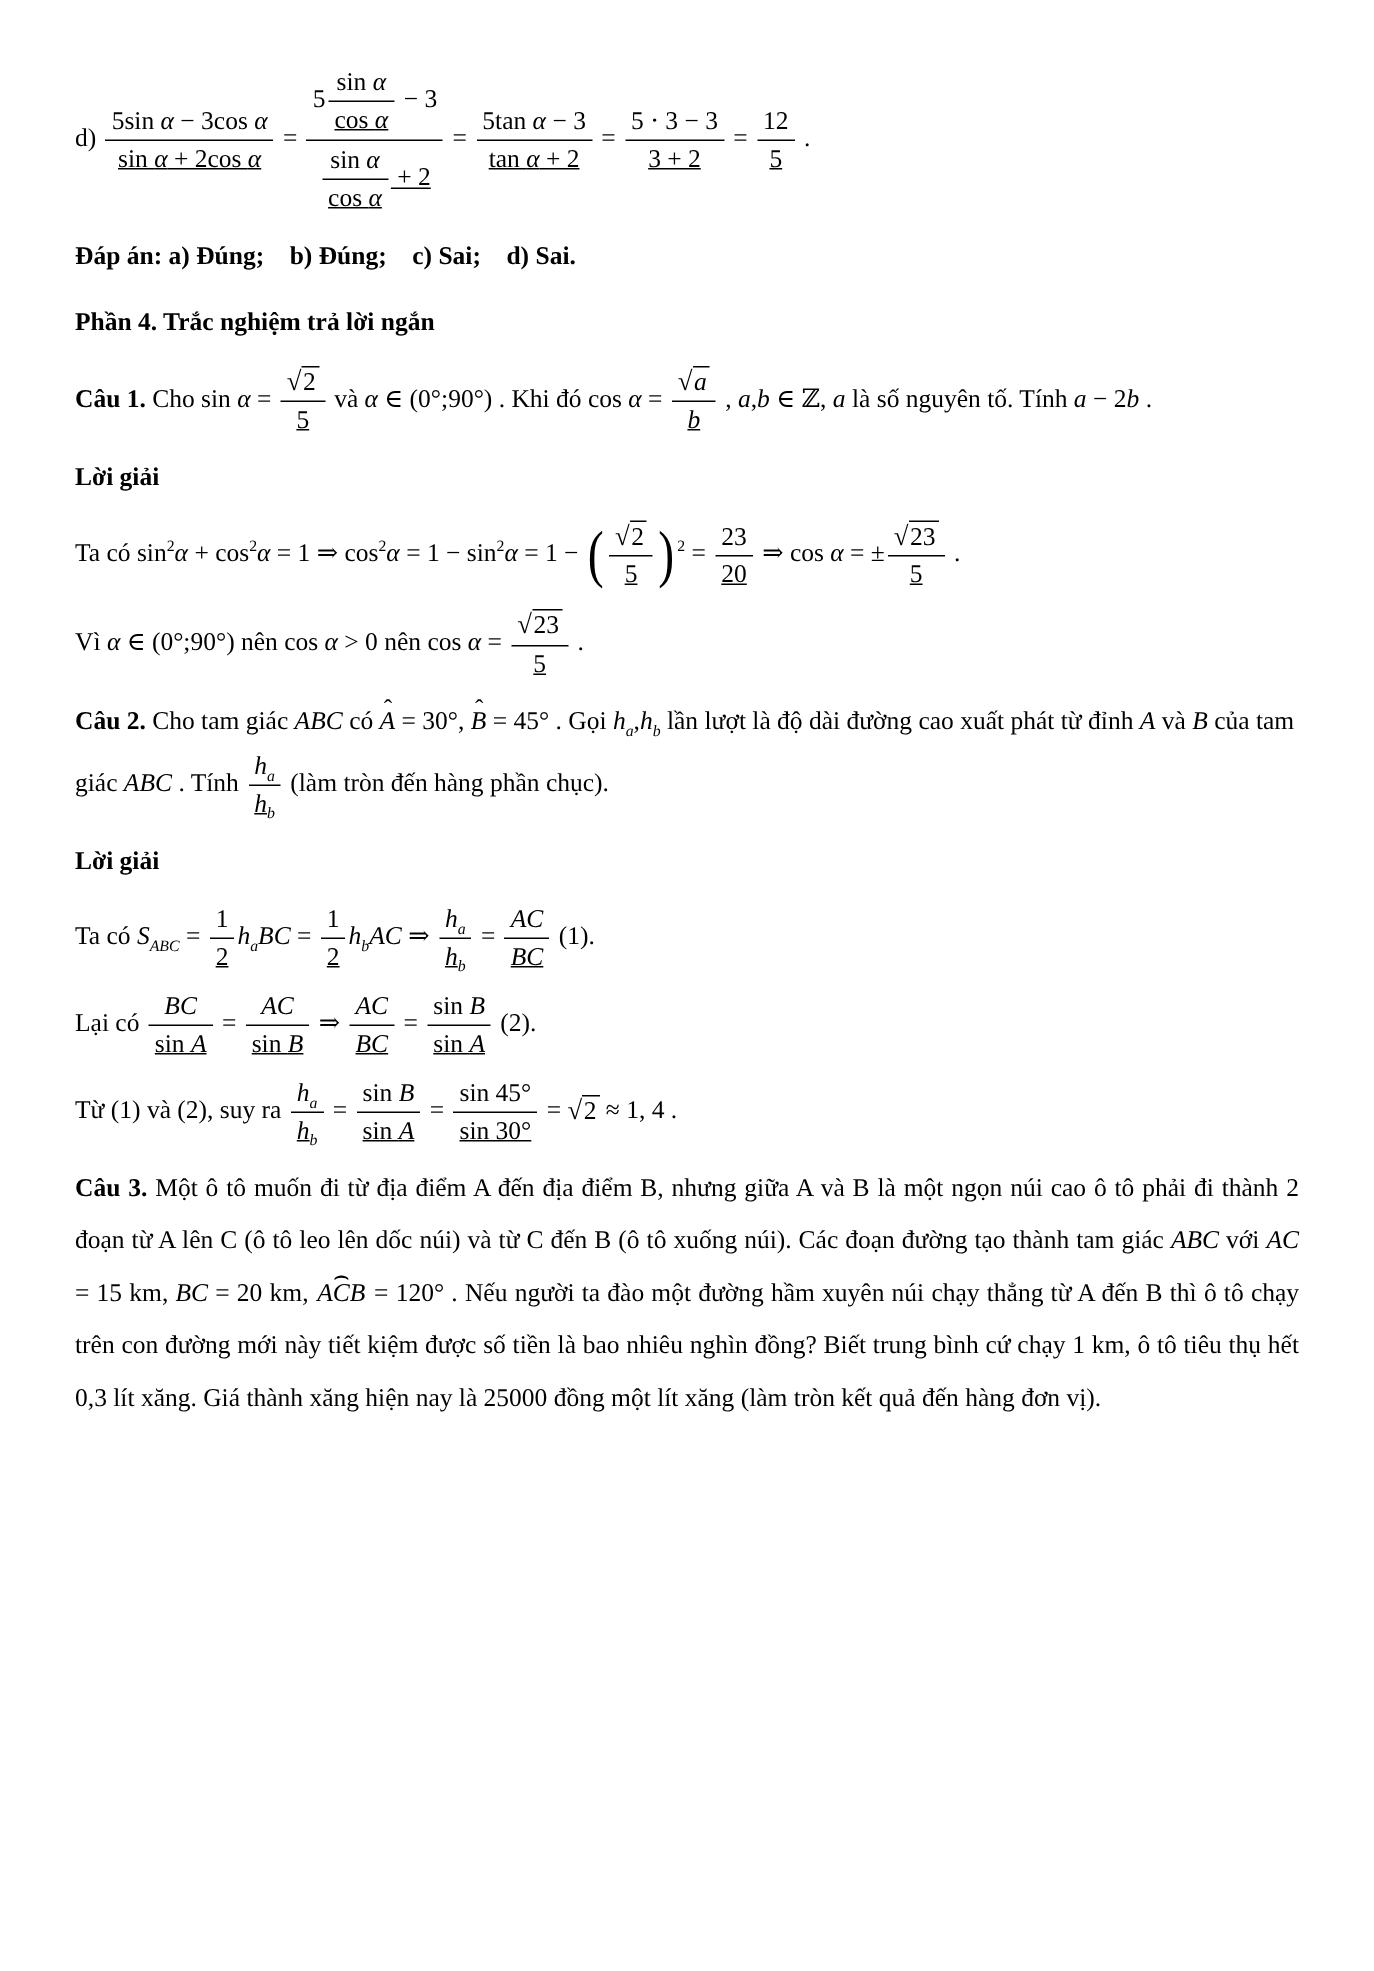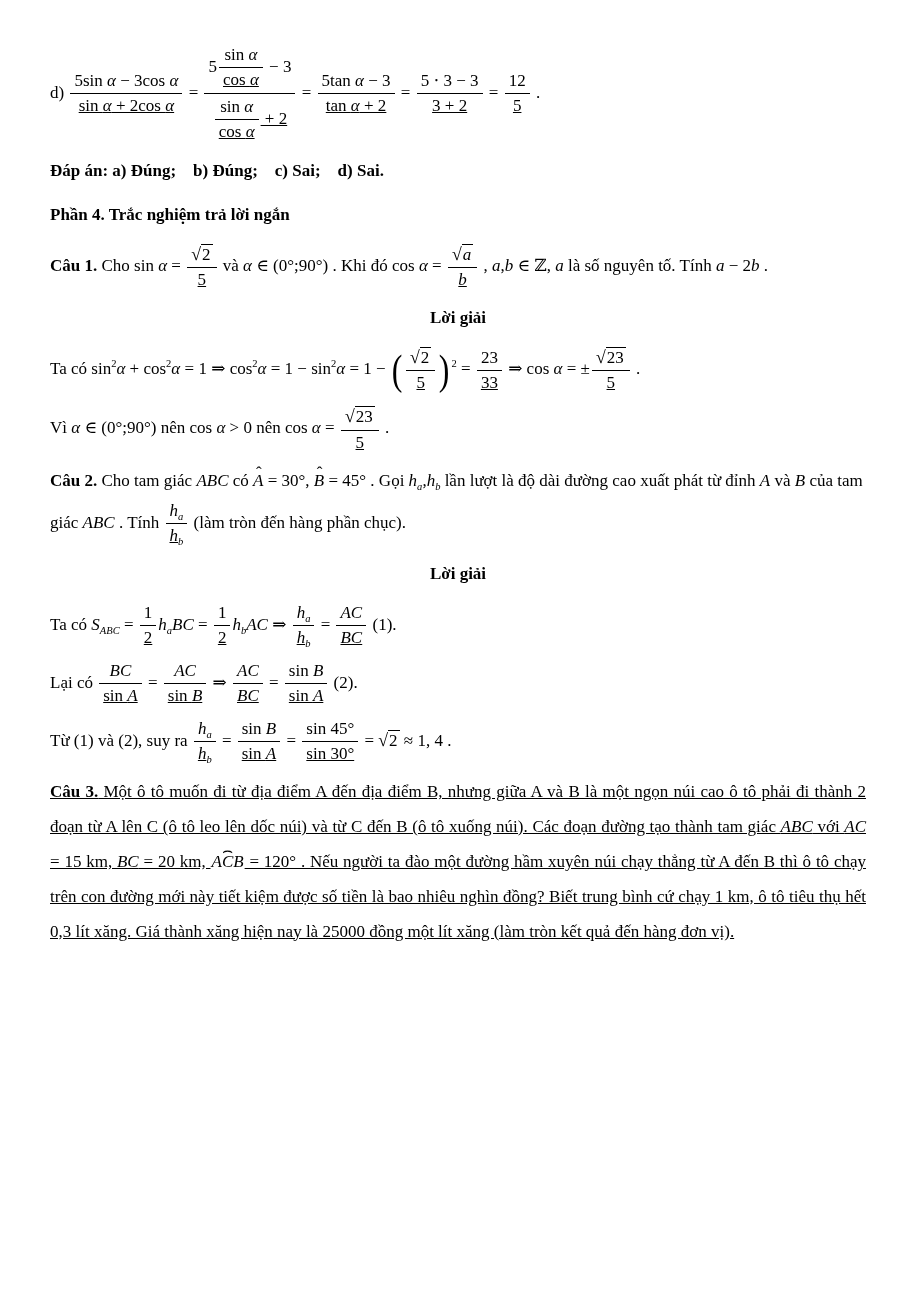--- a/index.html
+++ b/index.html
@@ -15,22 +15,22 @@
     color: #000000;
     font-family: "Liberation Serif", "DejaVu Serif", serif;
     font-size: 17px;
     padding: 42px 50px 40px 50px;
     overflow: hidden;
   }
   .para {
     margin: 0 0 9px 0;
     line-height: 2.05;
   }
-  .para.center { text-align: center; }
-  .para.justify { text-align: justify; text-decoration: underline; }
+  .para.center { }
+  .para.justify { text-align: justify; }
   b { font-weight: bold; }
   .v { font-style: italic; }
   .frac {
     display: inline-block;
     vertical-align: middle;
     text-align: center;
     margin: 0 2px;
   }
   .frac .num {
     display: block;
@@ -80,21 +80,21 @@
   <div id="content">
       <div class="para">d) <span class="frac"><span class="num">5sin <span class="v">α</span> − 3cos <span class="v">α</span></span><span class="den">sin <span class="v">α</span> + 2cos <span class="v">α</span></span></span> = <span class="frac"><span class="num">5<span class="frac"><span class="num">sin <span class="v">α</span></span><span class="den">cos <span class="v">α</span></span></span> − 3</span><span class="den"><span class="frac"><span class="num">sin <span class="v">α</span></span><span class="den">cos <span class="v">α</span></span></span> + 2</span></span> = <span class="frac"><span class="num">5tan <span class="v">α</span> − 3</span><span class="den">tan <span class="v">α</span> + 2</span></span> = <span class="frac"><span class="num">5 ⋅ 3 − 3</span><span class="den">3 + 2</span></span> = <span class="frac"><span class="num">12</span><span class="den">5</span></span> .</div>
       <div class="para"><b>Đáp án: a) Đúng;&nbsp;&nbsp;&nbsp; b) Đúng;&nbsp;&nbsp;&nbsp; c) Sai;&nbsp;&nbsp;&nbsp; d) Sai.</b></div>
       <div class="para"><b>Phần 4. Trắc nghiệm trả lời ngắn</b></div>
       <div class="para"><b>Câu 1.</b> Cho sin <span class="v">α</span> = <span class="frac"><span class="num"><span class="sqrt"><span class="rad">√</span><span class="bod">2</span></span></span><span class="den">5</span></span> và <span class="v">α</span> ∈ (0°;90°) . Khi đó cos <span class="v">α</span> = <span class="frac"><span class="num"><span class="sqrt"><span class="rad">√</span><span class="bod"><span class="v">a</span></span></span></span><span class="den"><span class="v">b</span></span></span> , <span class="v">a</span>,<span class="v">b</span> ∈ ℤ, <span class="v">a</span> là số nguyên tố. Tính <span class="v">a</span> − 2<span class="v">b</span> .</div>
       <div class="para center"><b>Lời giải</b></div>
       <div class="para">Ta có sin<sup>2</sup><span class="v">α</span> + cos<sup>2</sup><span class="v">α</span> = 1 ⇒ cos<sup>2</sup><span class="v">α</span> = 1 − sin<sup>2</sup><span class="v">α</span> = 1 − <span class="bigp">
           <span class="pl">(</span>
           <span class="pc"><span class="frac"><span class="num"><span class="sqrt"><span class="rad">√</span><span class="bod">2</span></span></span><span class="den">5</span></span></span>
           <span class="pr">)</span>
-        </span><sup>2</sup> = <span class="frac"><span class="num">23</span><span class="den">33</span></span> ⇒ cos <span class="v">α</span> = ±<span class="frac"><span class="num"><span class="sqrt"><span class="rad">√</span><span class="bod">23</span></span></span><span class="den">5</span></span> .</div>
+        </span><sup>2</sup> = <span class="frac"><span class="num">23</span><span class="den">20</span></span> ⇒ cos <span class="v">α</span> = ±<span class="frac"><span class="num"><span class="sqrt"><span class="rad">√</span><span class="bod">23</span></span></span><span class="den">5</span></span> .</div>
       <div class="para">Vì <span class="v">α</span> ∈ (0°;90°) nên cos <span class="v">α</span> &gt; 0 nên cos <span class="v">α</span> = <span class="frac"><span class="num"><span class="sqrt"><span class="rad">√</span><span class="bod">23</span></span></span><span class="den">5</span></span> .</div>
       <div class="para"><b>Câu 2.</b> Cho tam giác <span class="v">ABC</span> có <span class="hat"><span class="mark">ˆ</span><span><span class="v">A</span></span></span> = 30°, <span class="hat"><span class="mark">ˆ</span><span><span class="v">B</span></span></span> = 45° . Gọi <span class="v">h</span><sub><span class="v">a</span></sub>,<span class="v">h</span><sub><span class="v">b</span></sub> lần lượt là độ dài đường cao xuất phát từ đỉnh <span class="v">A</span> và <span class="v">B</span> của tam giác <span class="v">ABC</span> . Tính <span class="frac"><span class="num"><span class="v">h</span><sub><span class="v">a</span></sub></span><span class="den"><span class="v">h</span><sub><span class="v">b</span></sub></span></span> (làm tròn đến hàng phần chục).</div>
       <div class="para center"><b>Lời giải</b></div>
       <div class="para">Ta có <span class="v">S</span><sub><span class="v">ABC</span></sub> = <span class="frac"><span class="num">1</span><span class="den">2</span></span><span class="v">h</span><sub><span class="v">a</span></sub><span class="v">BC</span> = <span class="frac"><span class="num">1</span><span class="den">2</span></span><span class="v">h</span><sub><span class="v">b</span></sub><span class="v">AC</span> ⇒ <span class="frac"><span class="num"><span class="v">h</span><sub><span class="v">a</span></sub></span><span class="den"><span class="v">h</span><sub><span class="v">b</span></sub></span></span> = <span class="frac"><span class="num"><span class="v">AC</span></span><span class="den"><span class="v">BC</span></span></span> (1).</div>
       <div class="para">Lại có <span class="frac"><span class="num"><span class="v">BC</span></span><span class="den">sin <span class="v">A</span></span></span> = <span class="frac"><span class="num"><span class="v">AC</span></span><span class="den">sin <span class="v">B</span></span></span> ⇒ <span class="frac"><span class="num"><span class="v">AC</span></span><span class="den"><span class="v">BC</span></span></span> = <span class="frac"><span class="num">sin <span class="v">B</span></span><span class="den">sin <span class="v">A</span></span></span> (2).</div>
       <div class="para">Từ (1) và (2), suy ra <span class="frac"><span class="num"><span class="v">h</span><sub><span class="v">a</span></sub></span><span class="den"><span class="v">h</span><sub><span class="v">b</span></sub></span></span> = <span class="frac"><span class="num">sin <span class="v">B</span></span><span class="den">sin <span class="v">A</span></span></span> = <span class="frac"><span class="num">sin 45°</span><span class="den">sin 30°</span></span> = <span class="sqrt"><span class="rad">√</span><span class="bod">2</span></span> ≈ 1, 4 .</div>
       <div class="para justify"><b>Câu 3.</b> Một ô tô muốn đi từ địa điểm A đến địa điểm B, nhưng giữa A và B là một ngọn núi cao ô tô phải đi thành 2 đoạn từ A lên C (ô tô leo lên dốc núi) và từ C đến B (ô tô xuống núi). Các đoạn đường tạo thành tam giác <span class="v">ABC</span> với <span class="v">AC</span> = 15 km, <span class="v">BC</span> = 20 km, <span class="arc"><span class="mark">⌢</span><span><span class="v">ACB</span></span></span> = 120° . Nếu người ta đào một đường hầm xuyên núi chạy thẳng từ A đến B thì ô tô chạy trên con đường mới này tiết kiệm được số tiền là bao nhiêu nghìn đồng? Biết trung bình cứ chạy 1 km, ô tô tiêu thụ hết 0,3 lít xăng. Giá thành xăng hiện nay là 25000 đồng một lít xăng (làm tròn kết quả đến hàng đơn vị).</div>
     </div>
 </div>
 

